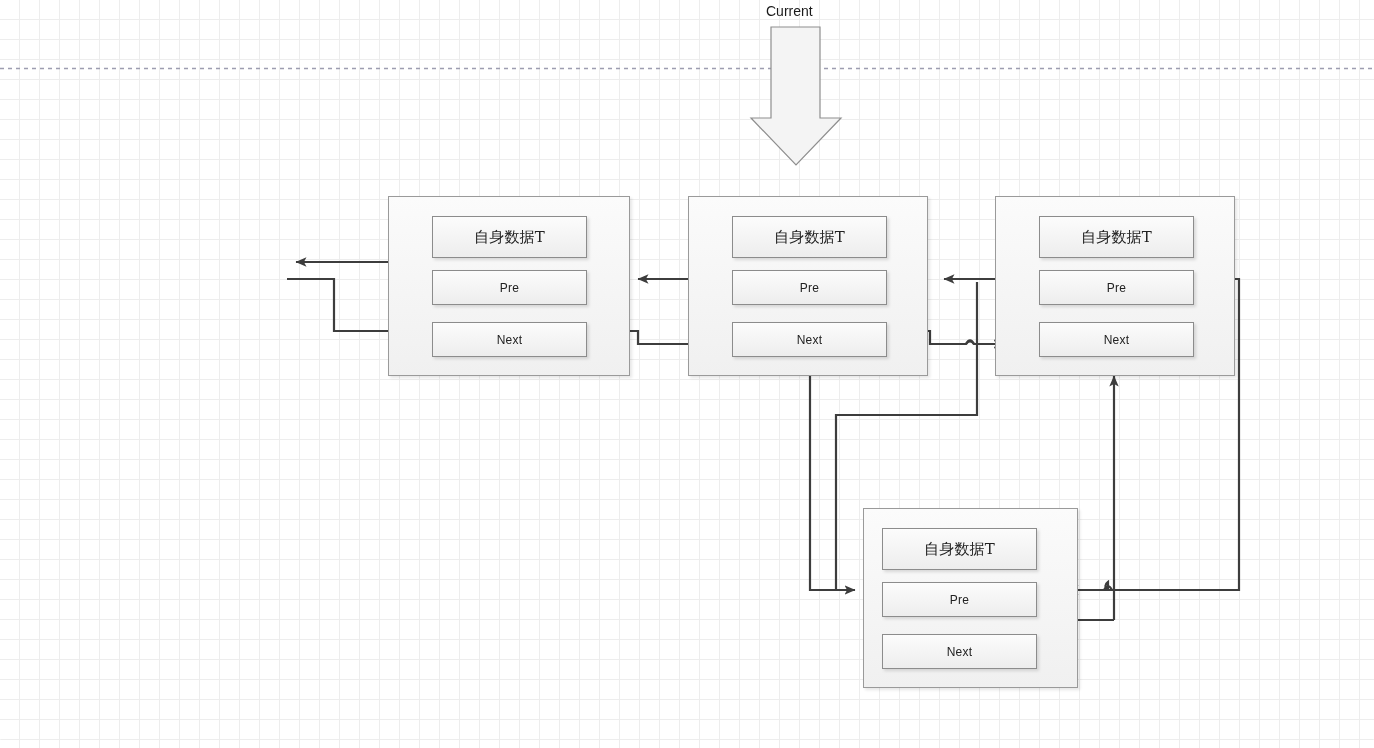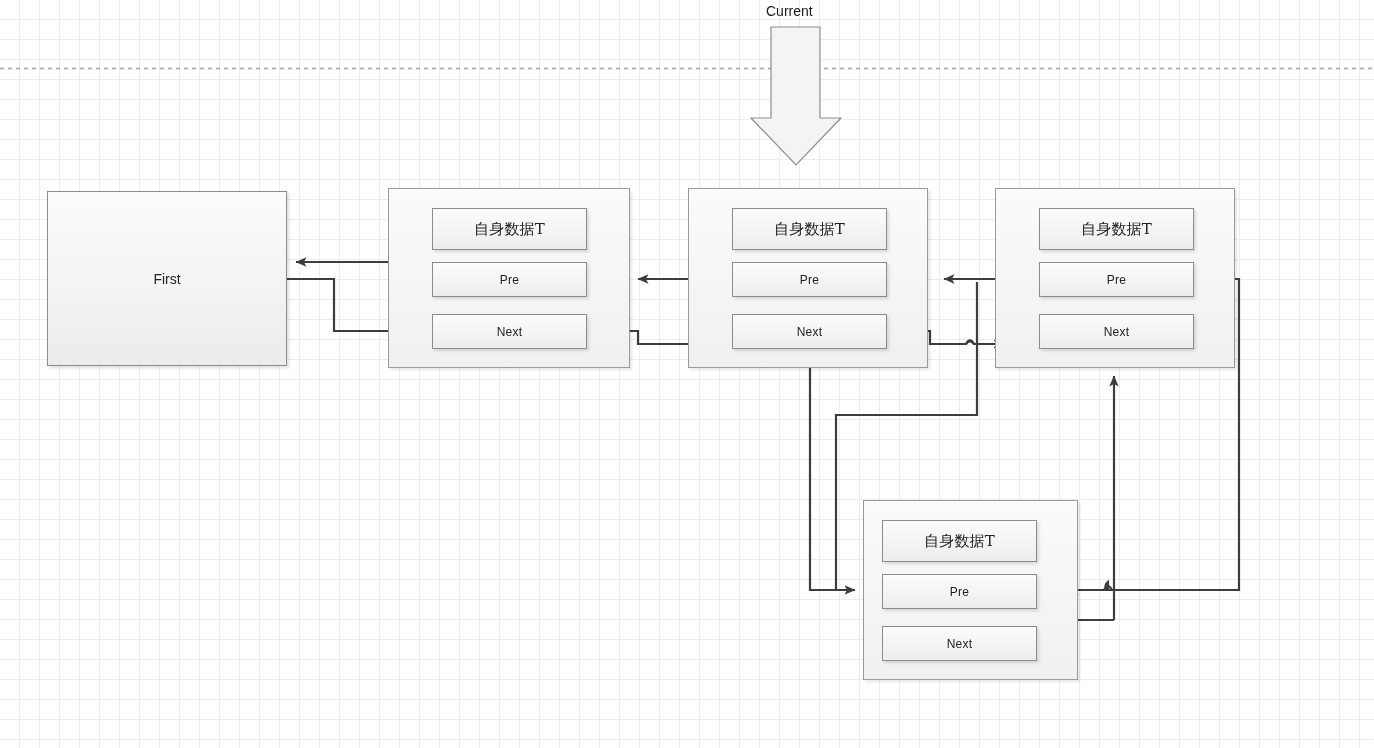--- a/index.html
+++ b/index.html
@@ -24,20 +24,21 @@
   }
   #wires{position:absolute;left:0;top:0;width:1374px;height:748px;}
 
   
   .node{
     position:absolute;
     box-sizing:border-box;
     border:1px solid #9a9a9a;
     background:linear-gradient(to bottom,#fbfbfb 0%,#f0f0f0 100%);
     box-shadow:2px 2px 3px rgba(0,0,0,0.10);
+    margin-top:8px;
   }
   
   .field{
     position:absolute;
     box-sizing:border-box;
     border:1px solid #8c8c8c;
     background:linear-gradient(to bottom,#fcfcfc 0%,#ededed 100%);
     box-shadow:2px 2px 3px rgba(0,0,0,0.13);
     display:flex;align-items:center;justify-content:center;
     font-size:12px;color:#222;
@@ -105,23 +106,20 @@
     </g>
 
     <g stroke="#3d3d3d" stroke-width="2.2" fill="none">
       <path d="M966,344 C968.5,339 971.5,339 974,344"></path>
       <path d="M1104,590 C1106.5,585 1109.5,585 1112,590"></path>
     </g>
   </svg>
 
   <div class="toplabel" style="left:766px;top:3px;">Current</div>
 
-  <div class="plainbox" style="left:47px;top:191px;width:240px;height:175px;">
-    <span>First</span>
-  </div>
 
   <div class="node" style="left:388px;top:188px;width:242px;height:180px;">
     <div class="field cjk" style="left:43px;top:19px;width:155px;height:42px;">自身数据T</div>
     <div class="field" style="left:43px;top:73px;width:155px;height:35px;">Pre</div>
     <div class="field" style="left:43px;top:125px;width:155px;height:35px;">Next</div>
   </div>
 
   <div class="node" style="left:688px;top:188px;width:240px;height:180px;">
     <div class="field cjk" style="left:43px;top:19px;width:155px;height:42px;">自身数据T</div>
     <div class="field" style="left:43px;top:73px;width:155px;height:35px;">Pre</div>

